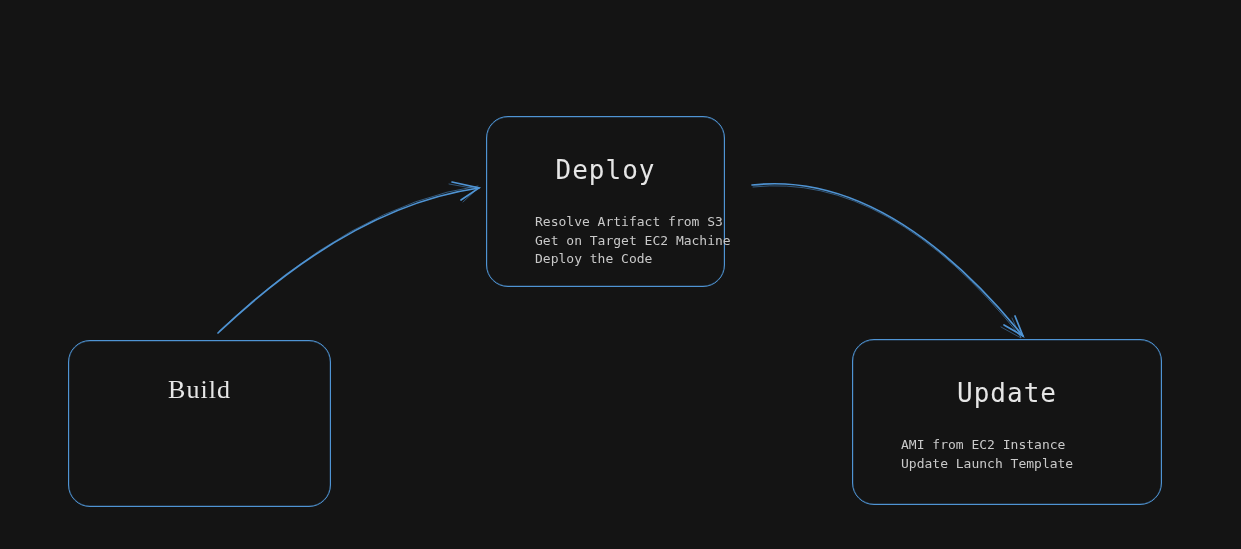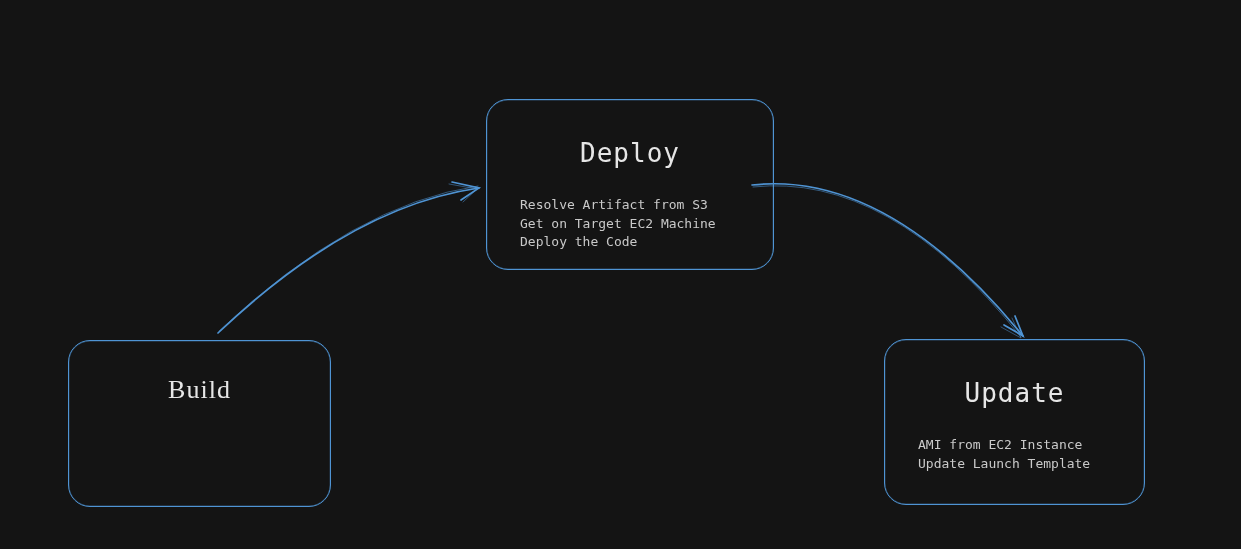--- a/index.html
+++ b/index.html
@@ -32,30 +32,30 @@
   .node-title {
     display: block;
     text-align: center;
     font-size: 26px;
     line-height: 32px;
     letter-spacing: 1px;
     color: #e6e6e6;
   }
   .node-body {
     margin-top: 27px;
-    padding-left: 33px;
+    padding-left: 48px;
     padding-right: 10px;
     font-size: 13px;
     line-height: 18.5px;
     color: #c9c9c9;
     white-space: pre;
   }
   #node-build  { left: 68px;  top: 340px; width: 263px; height: 167px; padding-top: 33px; font-family: Liberation Serif, serif; }
-  #node-deploy { left: 486px; top: 99px;  width: 288px; height: 171px; padding-top: 37px; }
-  #node-update { left: 884px; top: 339px; width: 261px; height: 166px; padding-top: 37px; }
+  #node-deploy { left: 486px; top: 116px;  width: 239px; height: 171px; padding-top: 37px; }
+  #node-update { left: 852px; top: 339px; width: 310px; height: 166px; padding-top: 37px; }
 </style>
 </head>
 <body>
 
 <div class="canvas">
 
   <svg class="arrow-layer" viewBox="0 0 1241 549" xmlns="http://www.w3.org/2000/svg">
 
     <g stroke="#4f94d4" fill="none" stroke-width="1.7" stroke-linecap="round">
       <path d="M 218 333 Q 352 206 479 188"></path>

